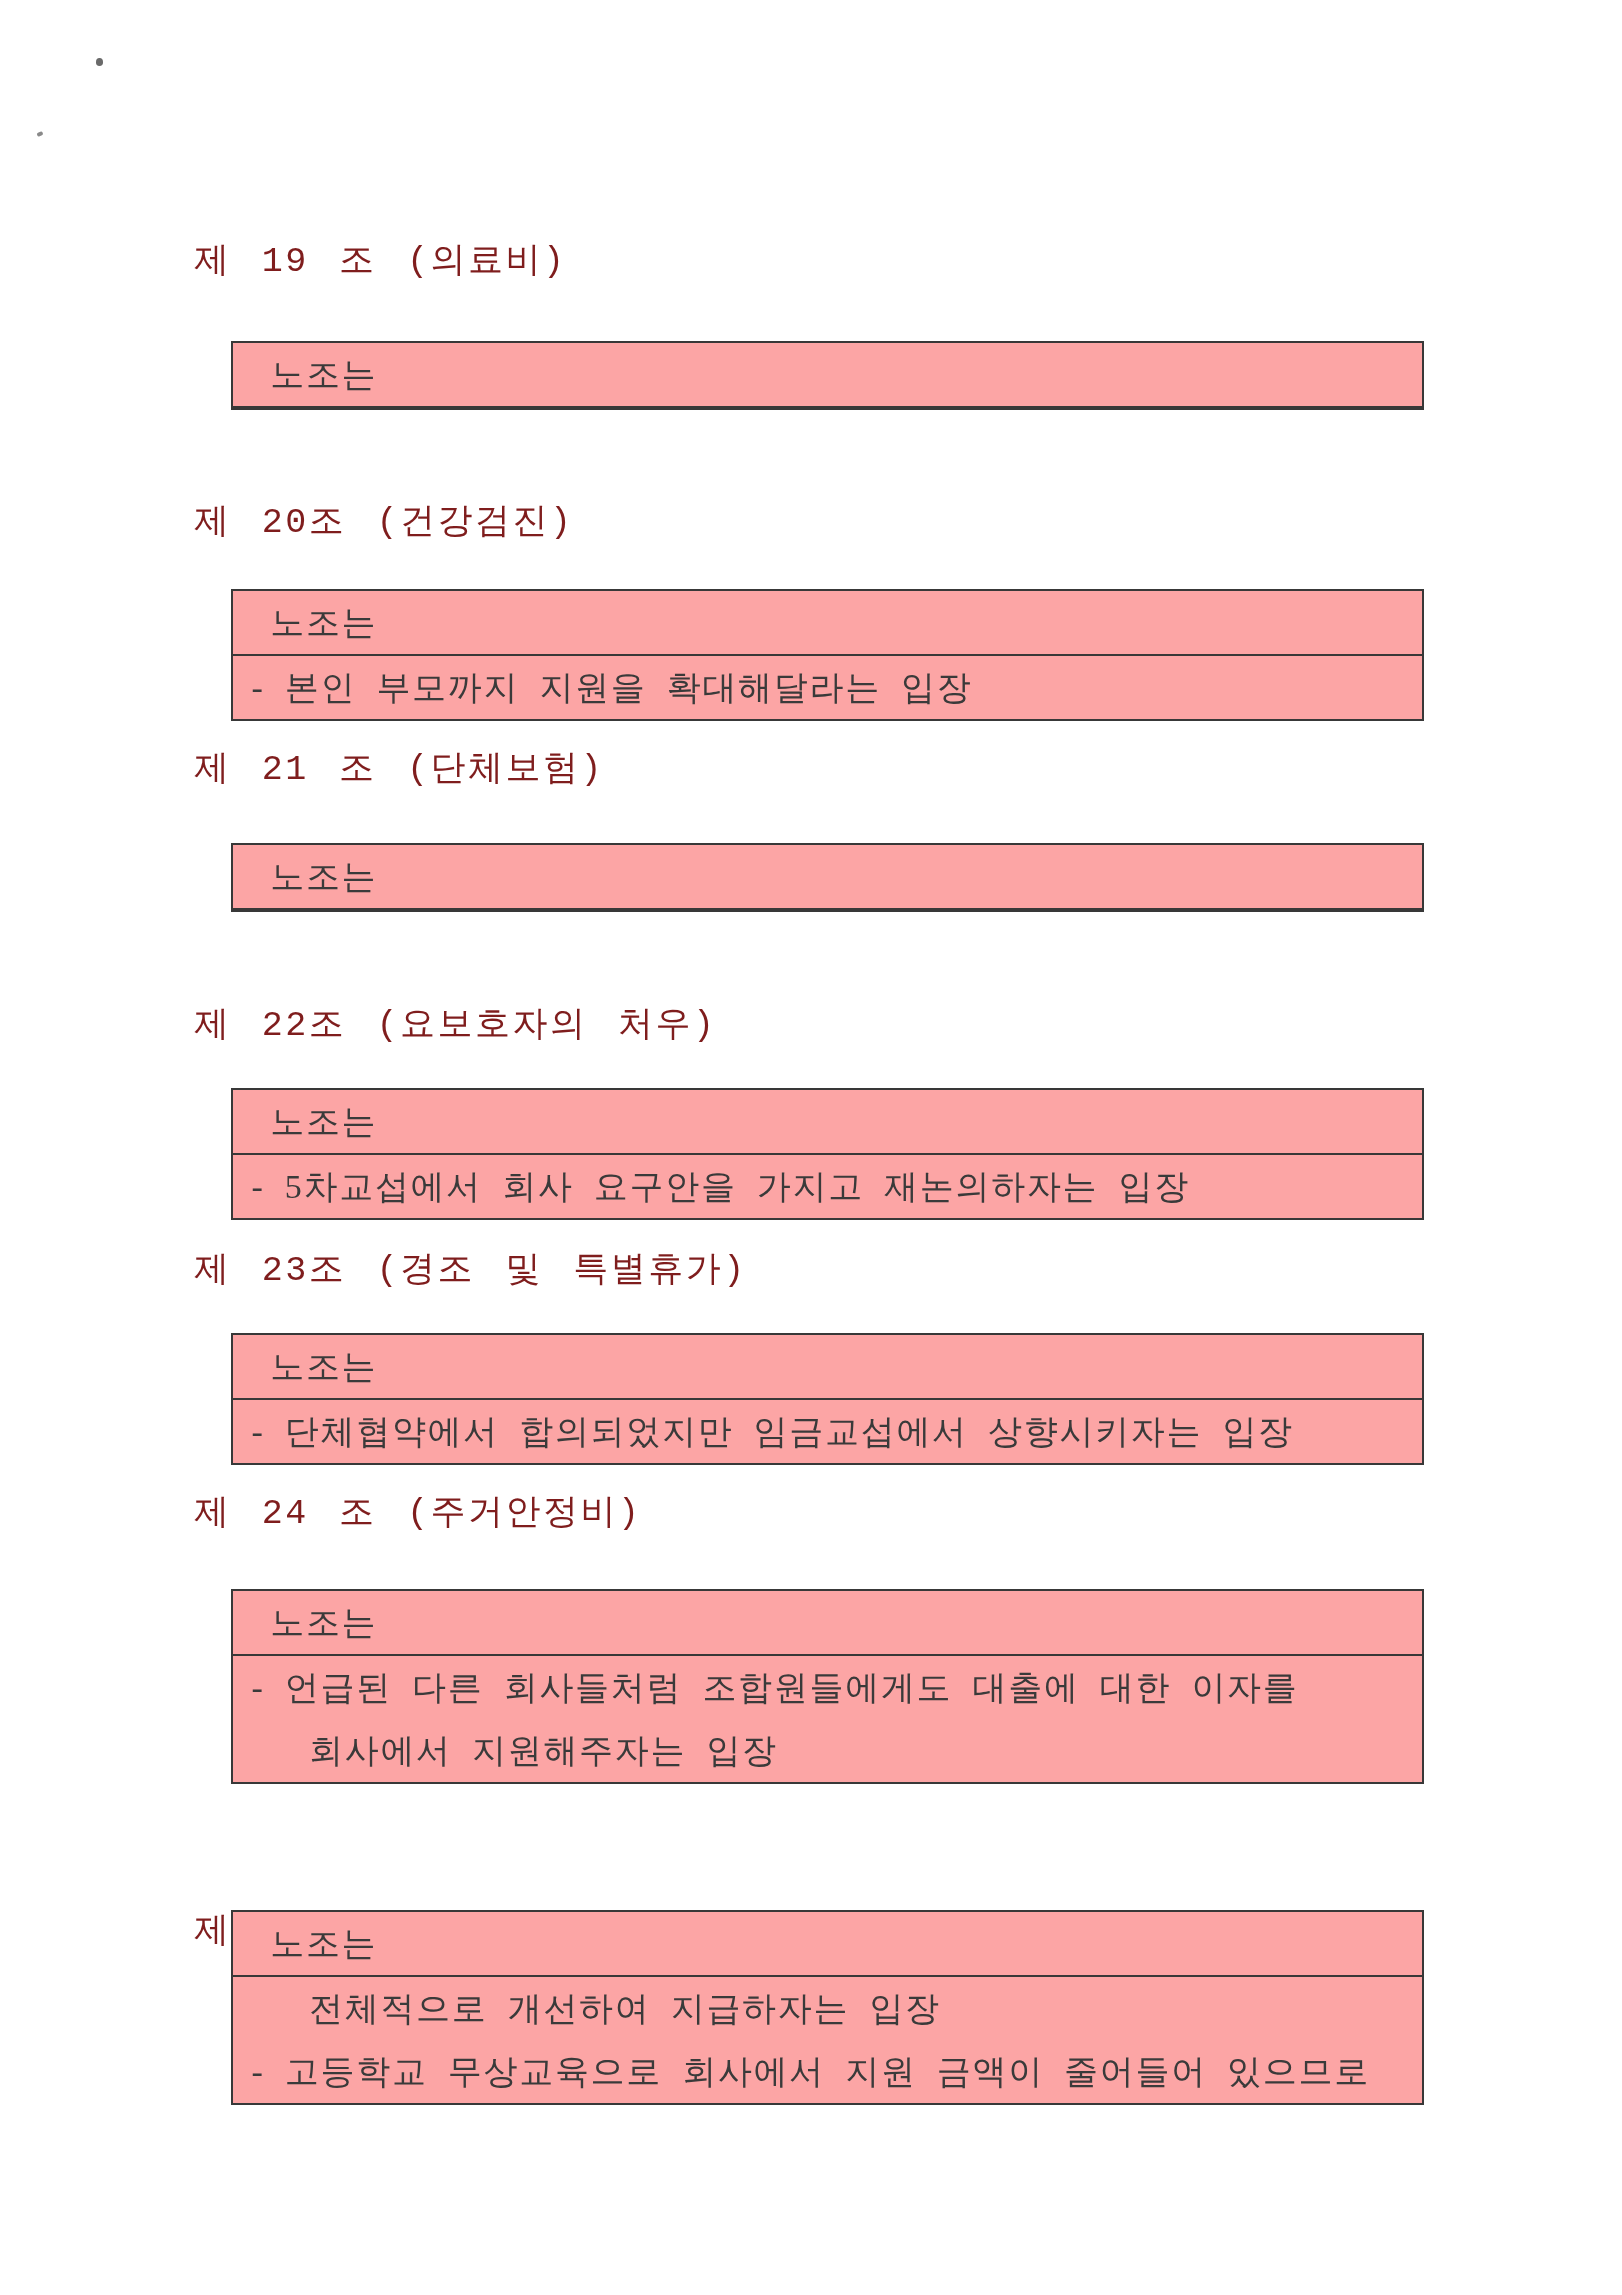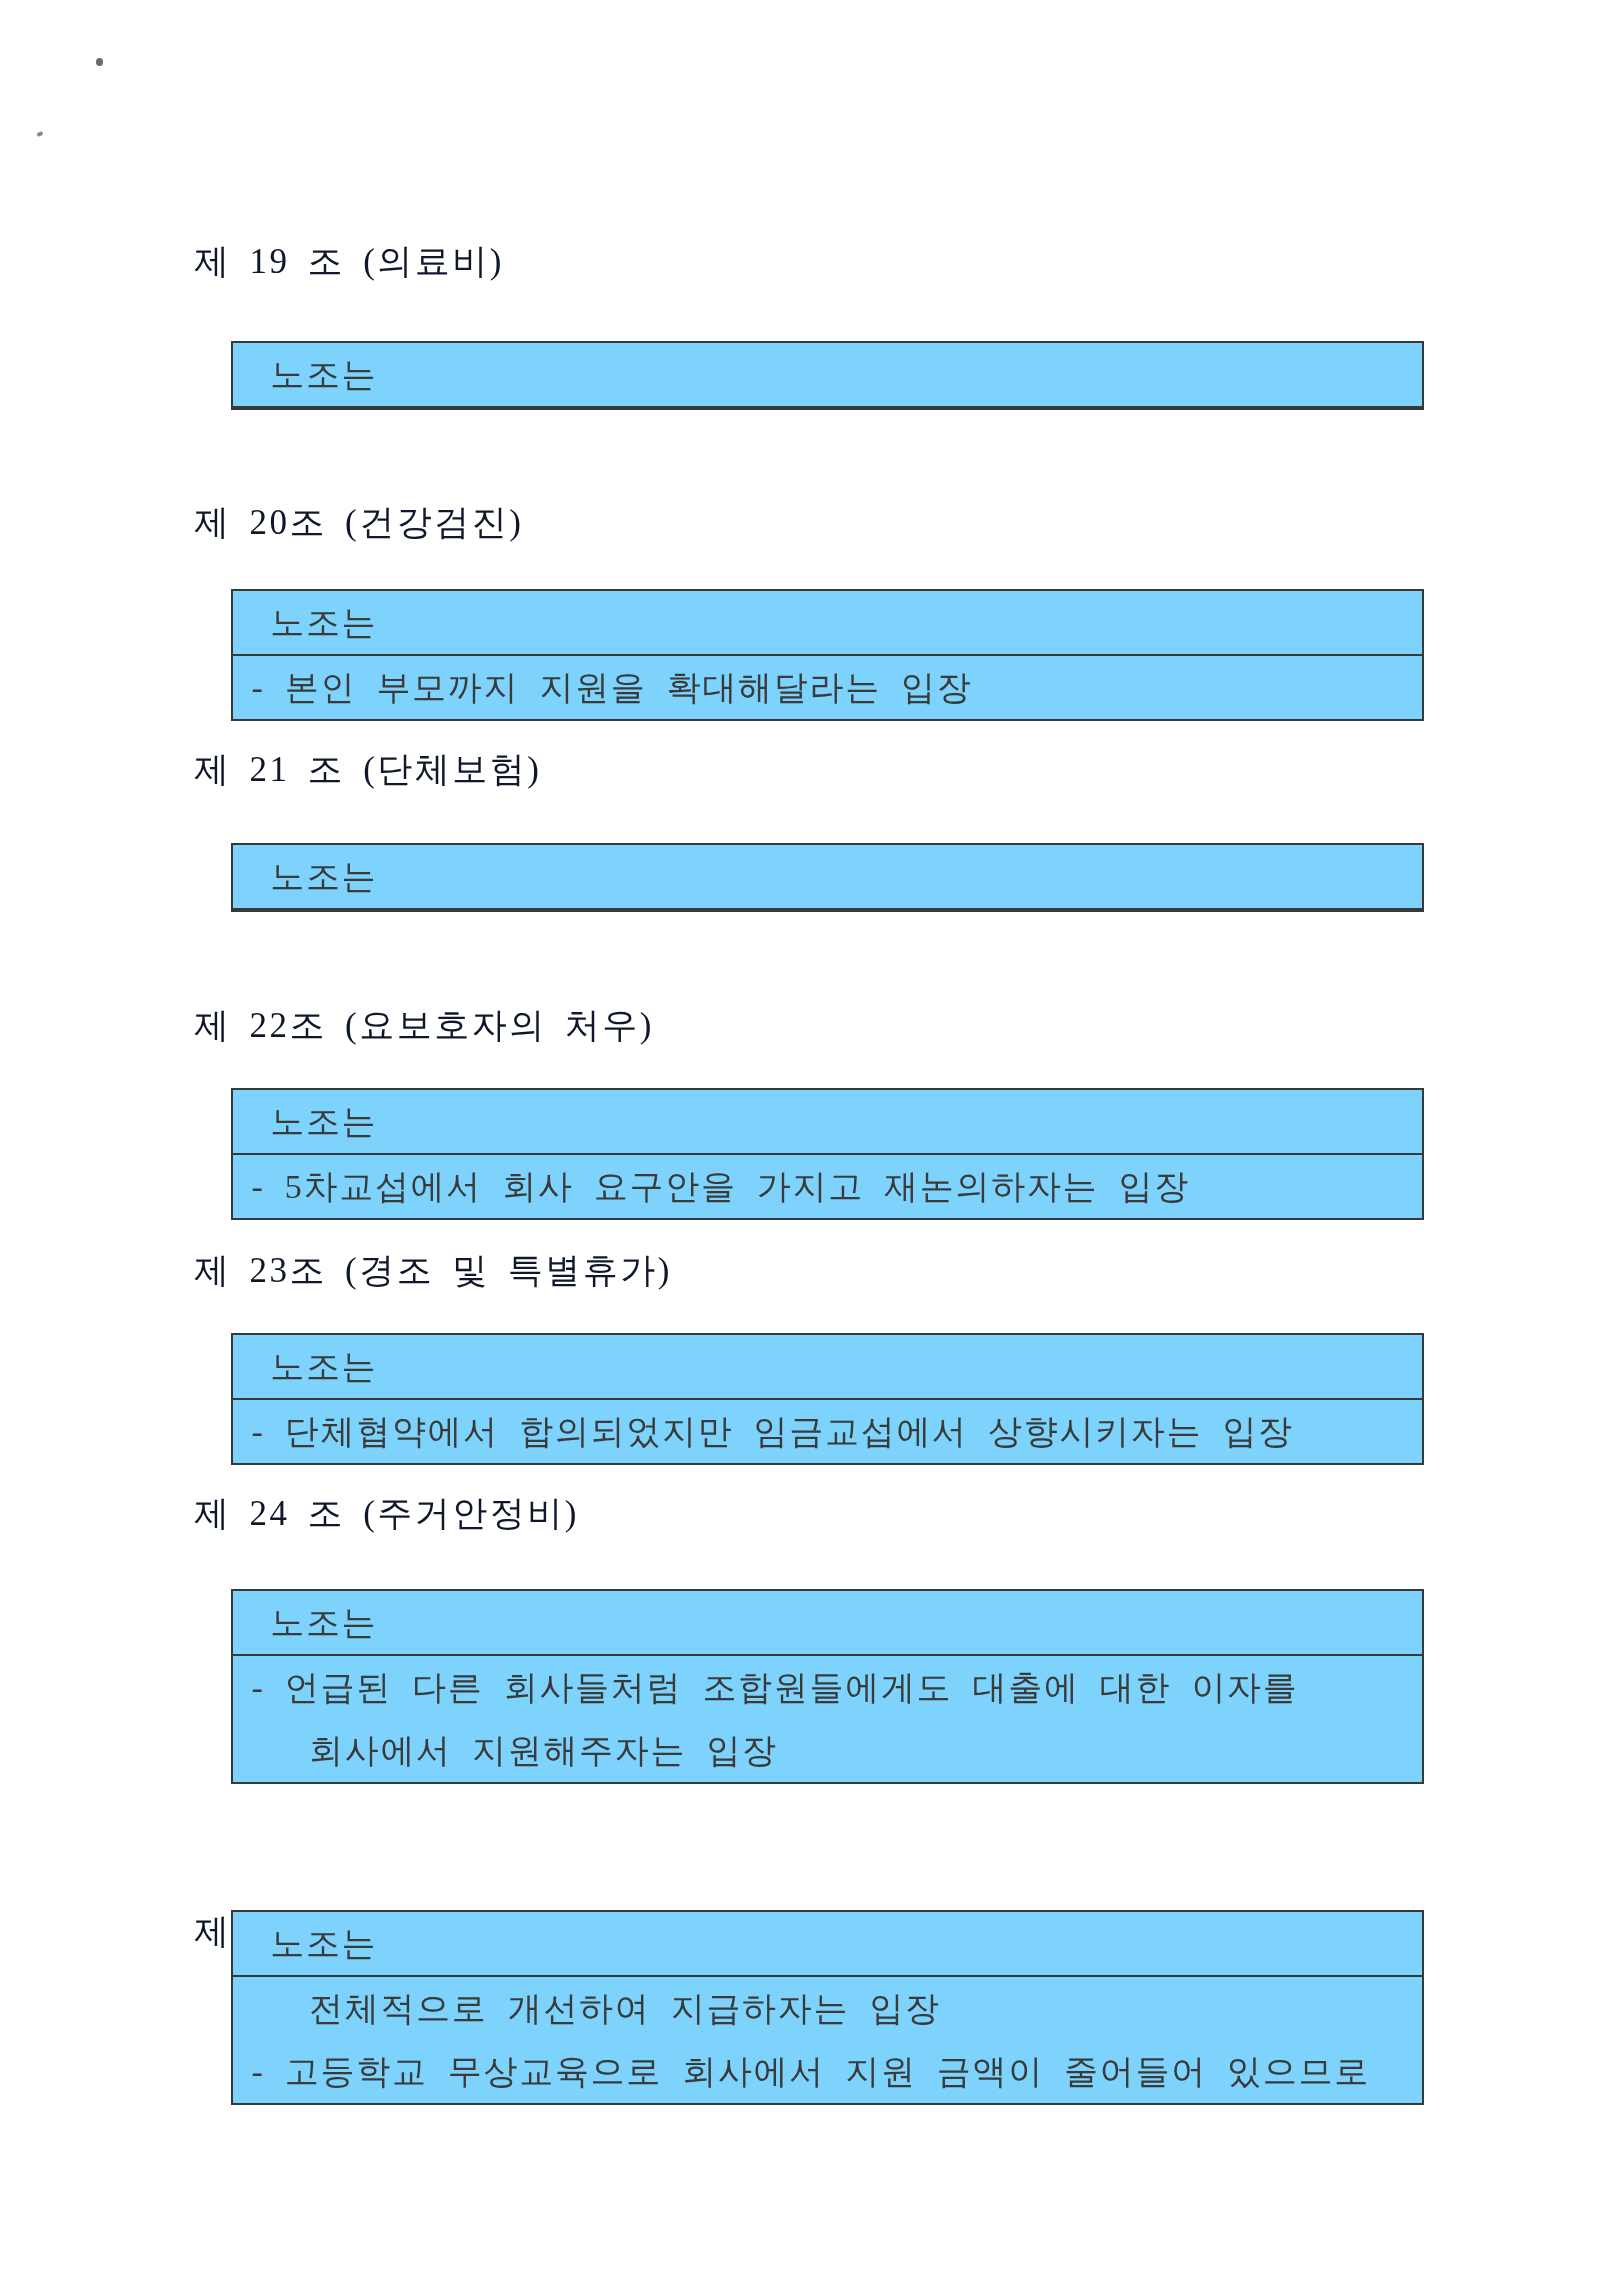--- a/index.html
+++ b/index.html
@@ -31,38 +31,39 @@
 
   
   .heading {
     position: absolute;
     left: 194px;
     width: 1183px;
     font-size: 35px;
     line-height: 42px;
     letter-spacing: 2.5px;
     word-spacing: 6.8px;
-    color: #0f172a;
+    color: #7f1d1d;
     white-space: nowrap;
+    font-family: Liberation Mono, monospace;
   }
   #h0 { top: 241px; }
   #h1 { top: 502px; }
   #h2 { top: 749px; }
   #h3 { top: 1005px; }
   #h4 { top: 1250px; }
   #h5 { top: 1493px; }
   #h6 { top: 1911px; }
 
   
   .box {
     position: absolute;
     left: 231px;
     width: 1193px;
     border: 2.5px solid #383838;
-    background: #7dd3fc;
+    background: #fca5a5;
     box-sizing: border-box;
   }
   #b0 { top: 341px; }
   #b1 { top: 589px; }
   #b2 { top: 843px; }
   #b3 { top: 1088px; }
   #b4 { top: 1333px; }
   #b5 { top: 1589px; }
   #b6 { top: 1910px; }
 

